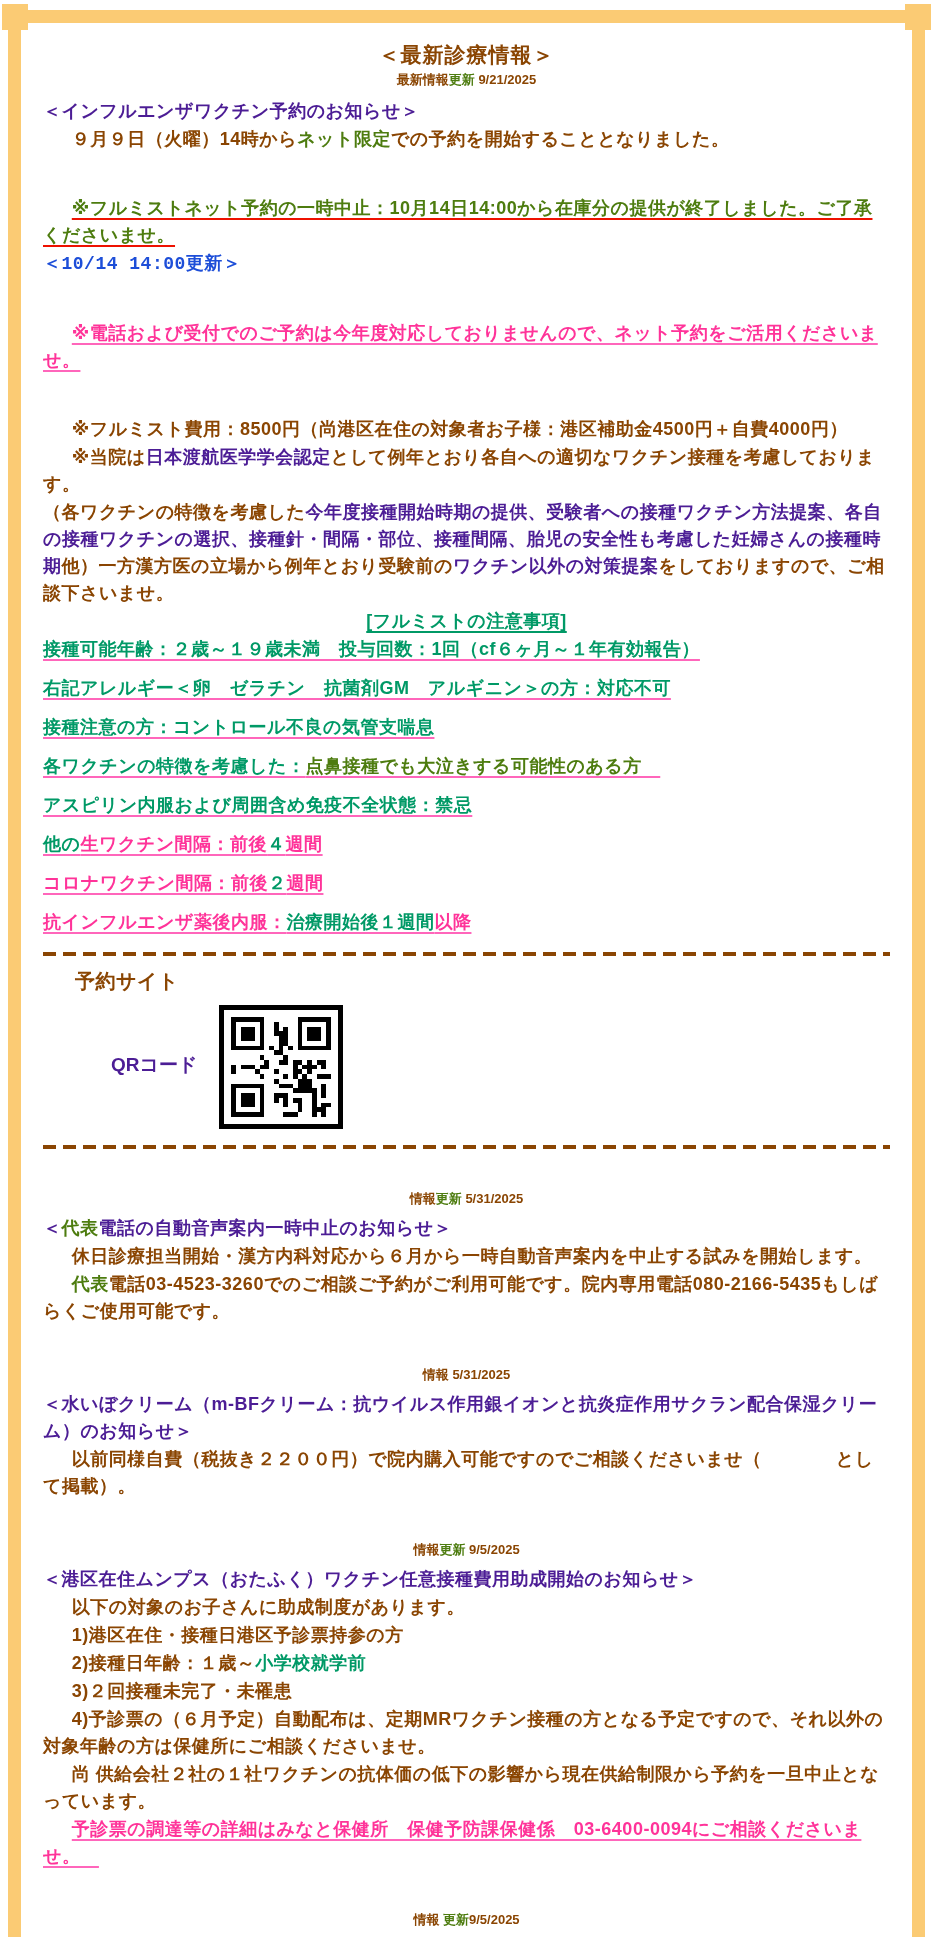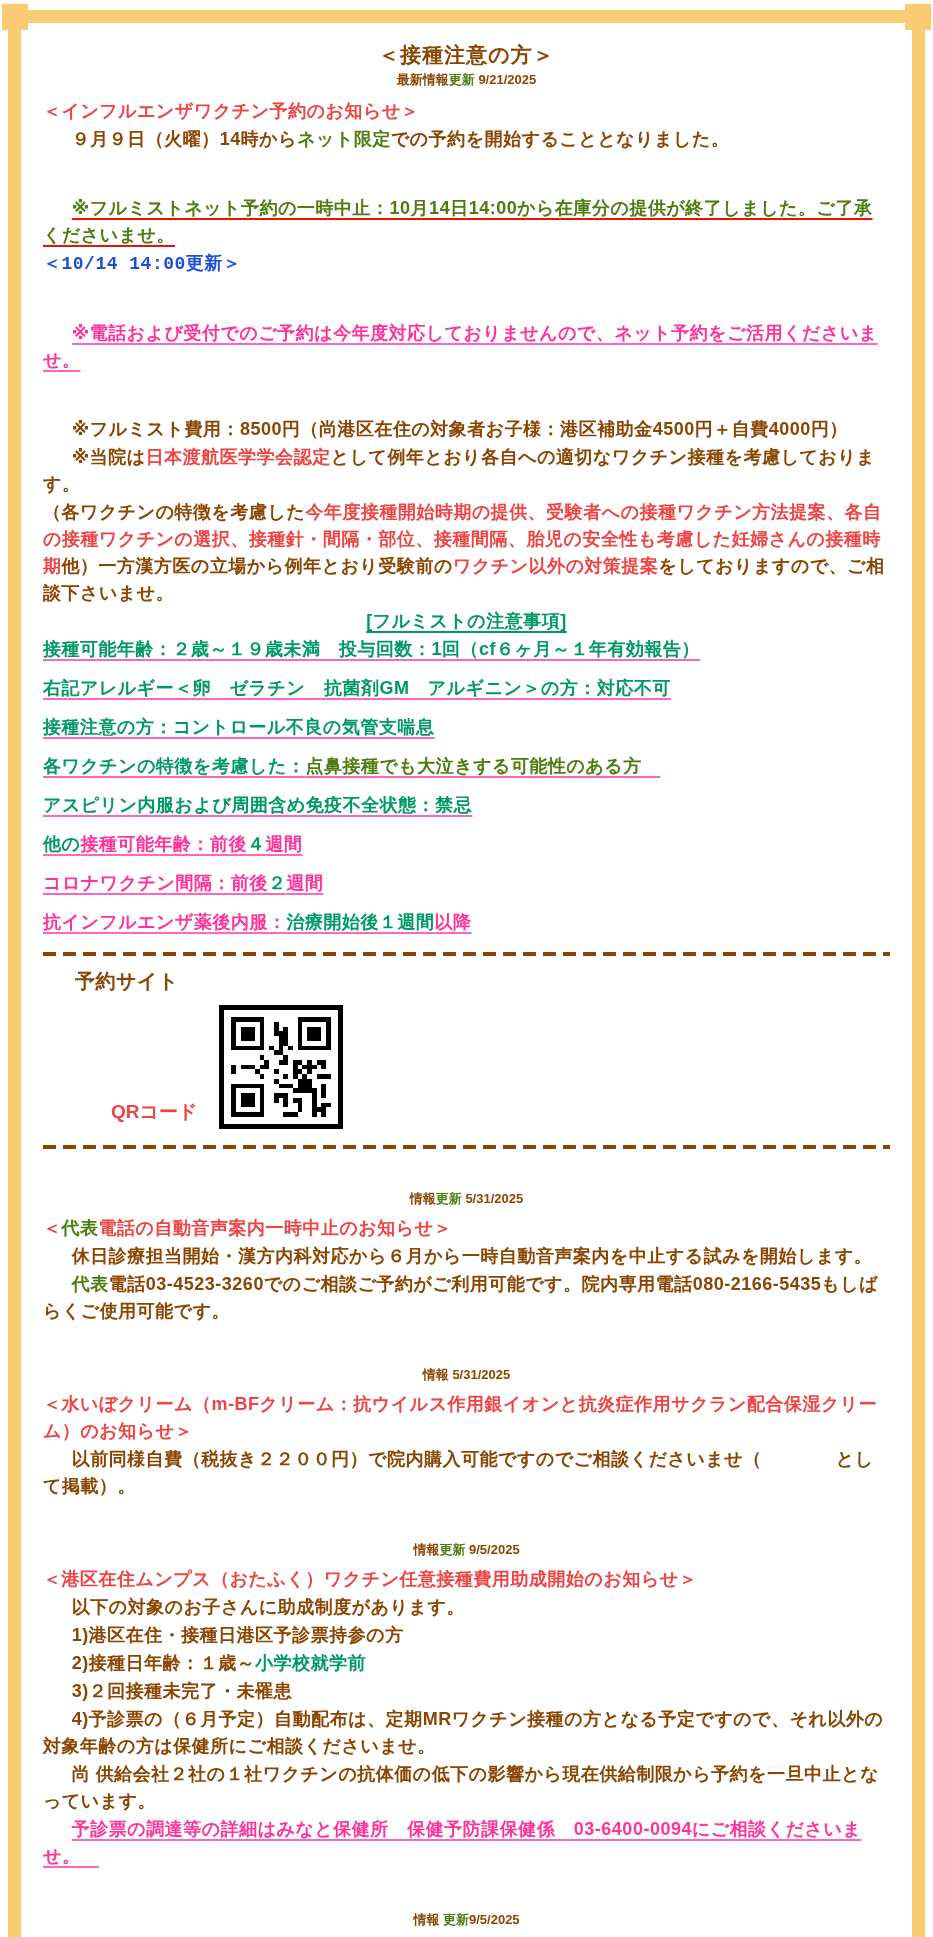--- a/index.html
+++ b/index.html
@@ -41,78 +41,78 @@
   .page-title{
     text-align:center;
     font-size:21px;
     margin-top:2px;
     letter-spacing:1px;
   }
   .mt2{margin-top:42px;}
   .mt3{margin-top:12px;}
 
   .c-brown{color:#8a4502;}
-  .c-blue{color:#ef4444;}
+  .c-blue{color:#4c1d95;}
   .c-red{color:#4d7c0f;}
   .c-pink{color:#ff3399;}
   .c-green{color:#009966;}
   .c-black{color:#1d4ed8;font-family:Liberation Mono, monospace;}
 
   .u-pink{text-decoration:underline;text-decoration-color:#ff66bb;text-decoration-thickness:2px;text-underline-offset:4px;}
   .u-red{text-decoration:underline;text-decoration-color:#ee1100;text-decoration-thickness:2px;text-underline-offset:4px;}
   .u-green{text-decoration:underline;text-decoration-color:#009966;text-decoration-thickness:2px;text-underline-offset:4px;margin-top:26px;}
 
   .dashline{
     height:4px;
     margin:16px 0 12px 0;
     background:repeating-linear-gradient(90deg,#8a4502 0 13px,transparent 13px 20px);
   }
 
   .booking-label{font-size:20px;margin-top:10px;}
   .qr-row{
     display:flex;
-    align-items:flex-end;
+    align-items:center;
     gap:22px;
     margin:10px 0 6px 68px;
   }
   .qr-label{font-size:19px;color:#0b35cd;padding-bottom:4px;}
   .qr-box{
     border:5px solid #000;
     background:#fff;
     padding:7px;
     width:100px;height:100px;
   }
   .qr-box svg{display:block;width:100px;height:100px;}
 </style>
 </head>
 <body>
 
 <div class="frame">
   <div class="cap tl"></div>
   <div class="cap tr"></div>
 
-  <div class="line page-title"><span class="c-brown">＜接種注意の方＞</span></div>
+  <div class="line page-title"><span class="c-brown">＜最新診療情報＞</span></div>
   <div class="line stamp stamp-first"><span class="c-brown">最新情報</span><span class="c-red">更新</span><span class="c-brown"> 9/21/2025</span></div>
 
   <div class="line"><span class="c-blue">＜インフルエンザワクチン予約のお知らせ＞</span></div>
   <div class="line ind"><span class="c-brown">９月９日（火曜）14時から</span><span class="c-red">ネット限定</span><span class="c-brown">での予約を開始することとなりました。</span></div>
   <div class="line ind mt2"><span class="c-red u-red">※フルミストネット予約の一時中止：10月14日14:00から在庫分の提供が終了しました。ご了承くださいませ。</span></div>
   <div class="line"><span class="c-black">＜10/14 14:00更新＞</span></div>
   <div class="line ind mt2"><span class="c-pink u-pink">※電話および受付でのご予約は今年度対応しておりませんので、ネット予約をご活用くださいませ。</span></div>
   <div class="line ind mt2"><span class="c-brown">※フルミスト費用：8500円（尚港区在住の対象者お子様：港区補助金4500円＋自費4000円）</span></div>
   <div class="line ind"><span class="c-brown">※当院は</span><span class="c-blue">日本渡航医学学会認定</span><span class="c-brown">として例年とおり各自への適切なワクチン接種を考慮しております。</span></div>
   <div class="line"><span class="c-brown">（各ワクチンの特徴を考慮した</span><span class="c-blue">今年度接種開始時期の提供、受験者への接種ワクチン方法提案、各自の接種ワクチンの選択、接種針・間隔・部位、接種間隔、胎児の安全性も考慮した妊婦さんの接種時期</span><span class="c-brown">他）一方漢方医の立場から例年とおり受験前の</span><span class="c-blue">ワクチン以外の対策提案</span><span class="c-brown">をしておりますので、ご相談下さいませ。</span></div>
 
   <div class="line center"><span class="c-green u-green">[フルミストの注意事項]</span></div>
   <div class="line"><span class="c-green u-pink">接種可能年齢：２歳～１９歳未満　投与回数：1回（cf６ヶ月～１年有効報告）</span></div>
   <div class="line mt3"><span class="c-green u-pink">右記アレルギー＜卵　ゼラチン　抗菌剤GM　アルギニン＞の方：対応不可</span></div>
   <div class="line mt3"><span class="c-green u-pink">接種注意の方：コントロール不良の気管支喘息</span></div>
   <div class="line mt3"><span class="c-green u-pink">各ワクチンの特徴を考慮した：</span><span class="c-red u-pink">点鼻接種でも大泣きする可能性のある方　</span></div>
   <div class="line mt3"><span class="c-green u-pink">アスピリン内服および周囲含め免疫不全状態：禁忌</span></div>
-  <div class="line mt3"><span class="c-green u-pink">他の</span><span class="c-pink u-pink">接種可能年齢：前後</span><span class="c-green u-pink">４</span><span class="c-pink u-pink">週間</span></div>
+  <div class="line mt3"><span class="c-green u-pink">他の</span><span class="c-pink u-pink">生ワクチン間隔：前後</span><span class="c-green u-pink">４</span><span class="c-pink u-pink">週間</span></div>
   <div class="line mt3"><span class="c-pink u-pink">コロナワクチン間隔：前後</span><span class="c-green u-pink">２</span><span class="c-pink u-pink">週間</span></div>
   <div class="line mt3"><span class="c-pink u-pink">抗インフルエンザ薬後内服：</span><span class="c-green u-pink">治療開始後１週間</span><span class="c-pink u-pink">以降</span></div>
 
   <div class="dashline"></div>
 
   <div class="line ind booking-label"><span class="c-brown">予約サイト</span></div>
   <div class="qr-row">
     <span class="qr-label"><span class="c-blue">QRコード</span></span>
     <div class="qr-box">
       <svg id="qr-svg" viewBox="0 0 21 21" shape-rendering="crispEdges" fill="#000">

